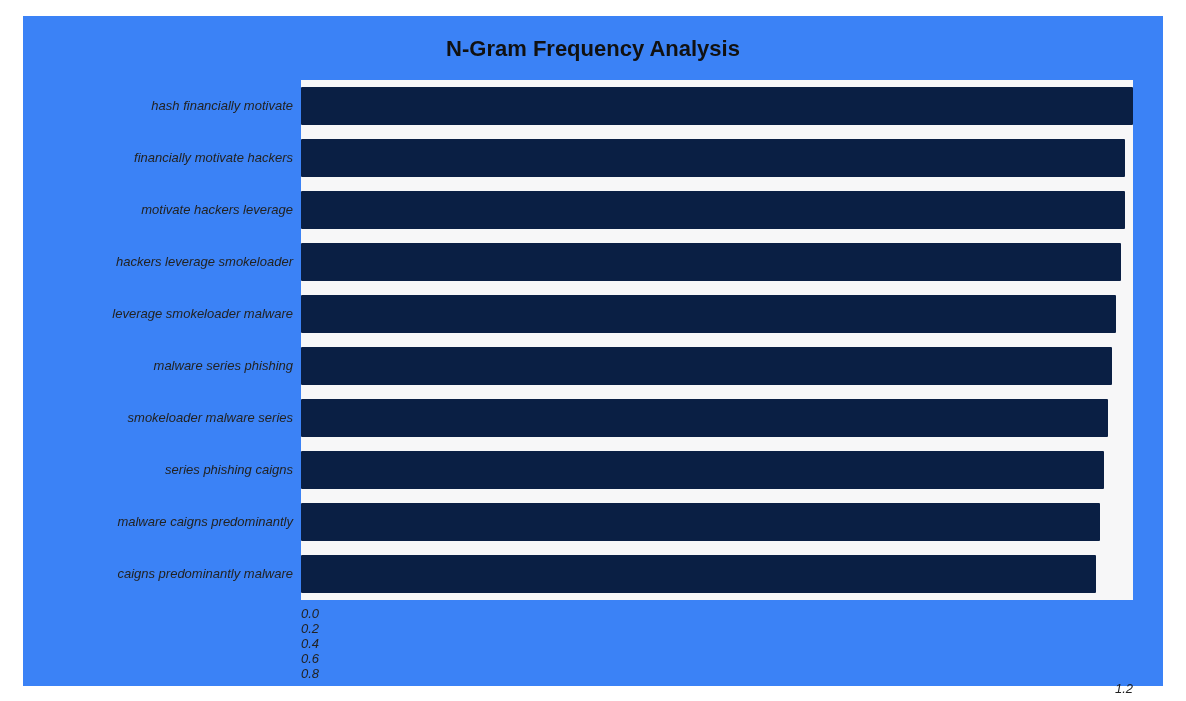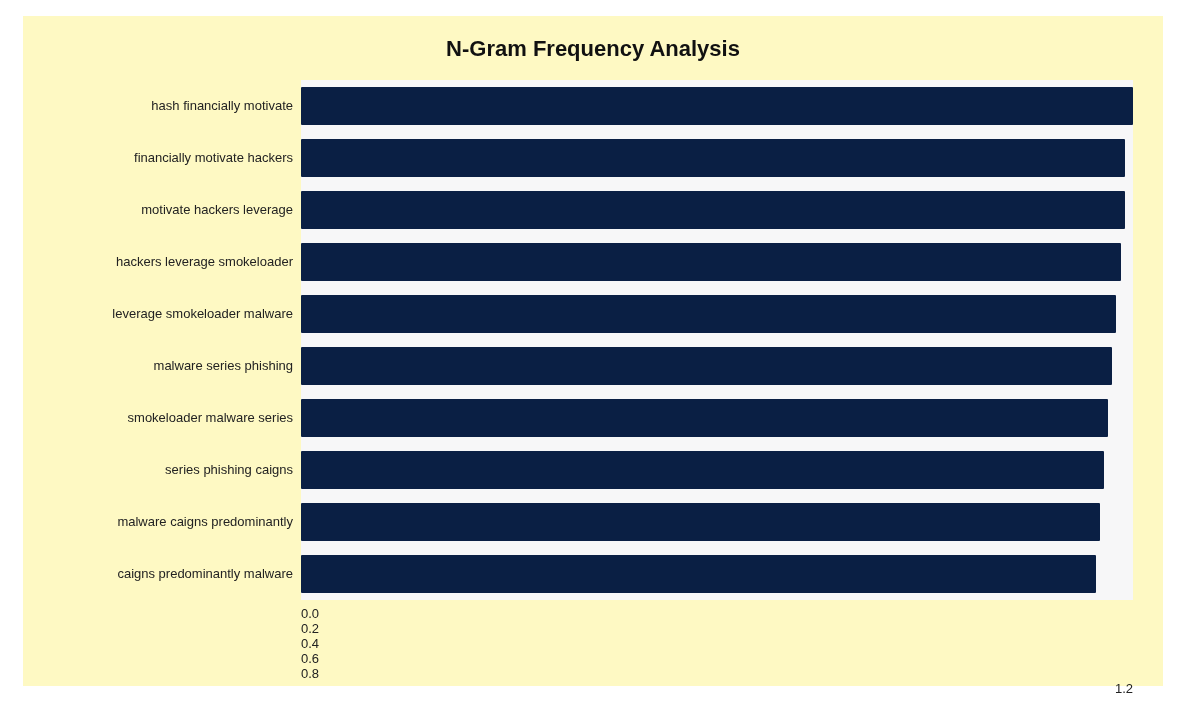--- a/index.html
+++ b/index.html
@@ -6,38 +6,39 @@
     body {
       background: #ffffff;
       font-family: Arial, sans-serif;
       width: 1186px;
       height: 701px;
       display: flex;
       align-items: center;
       justify-content: center;
     }
     .chart-container {
-      background: #fef9c3;
+      background: #3b82f6;
       width: 1140px;
       height: 670px;
       padding: 20px 30px 60px 30px;
       position: relative;
     }
     .chart-title {
       text-align: center;
       font-size: 22px;
       font-weight: bold;
       color: #111;
       margin-bottom: 18px;
     }
     .chart-area {
       display: flex;
       flex-direction: column;
       height: calc(100% - 60px);
       position: relative;
+      font-style: italic;
     }
     .bars-section {
       display: flex;
       flex-direction: row;
       flex: 1;
     }
     .y-labels {
       display: flex;
       flex-direction: column;
       justify-content: space-around;

